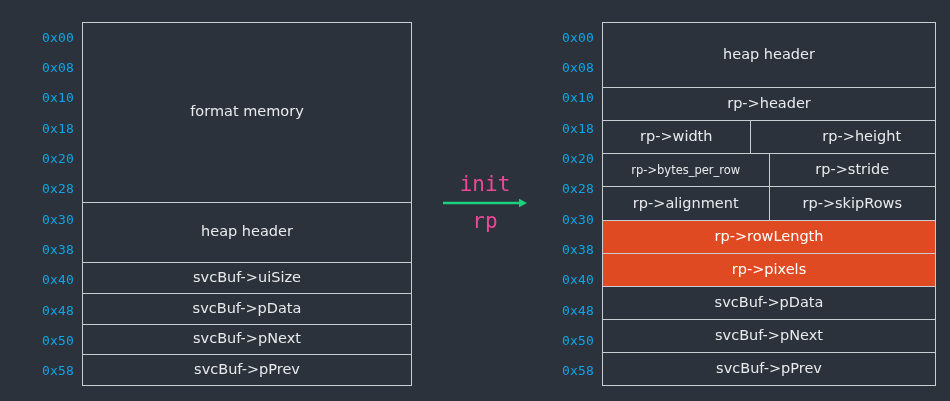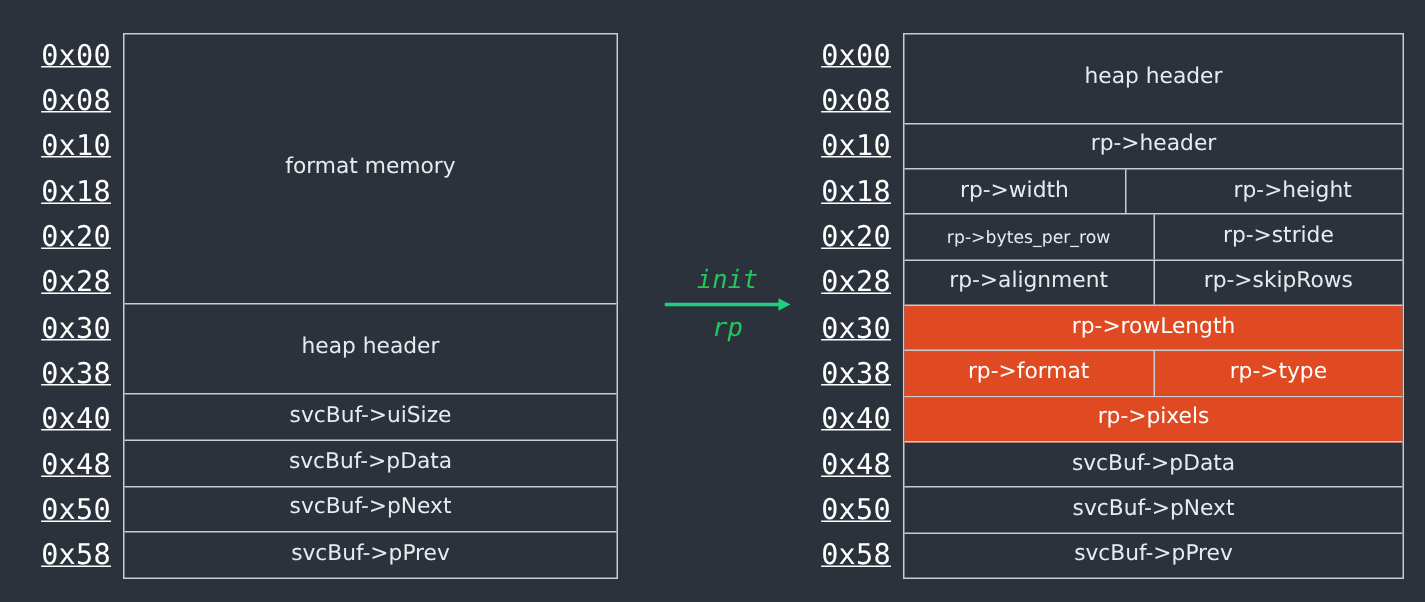--- a/index.html
+++ b/index.html
@@ -36,25 +36,24 @@
     display: flex;
     flex-direction: column;
     padding-right: 8px;
     box-sizing: border-box;
   }
   .addr-cell {
     flex: 1 1 0;
     display: flex;
     align-items: center;
     justify-content: flex-end;
-    font-size: 19px;
+    font-size: 13px;
     letter-spacing: 0.2px;
-    color: #ffffff;
+    color: #0ea5e9;
     line-height: 1;
-    text-decoration: underline;
   }
 
   .table {
     flex: 1 1 auto;
     border: 1.5px solid #c9ccd1;
     display: flex;
     flex-direction: column;
     box-sizing: border-box;
     background: #2b323b;
   }
@@ -93,25 +92,24 @@
     left: 430px;
     top: 170px;
     width: 110px;
     height: 66px;
     display: flex;
     flex-direction: column;
     align-items: center;
     justify-content: center;
   }
   .arrow-label {
-    color: #22c55e;
-    font-size: 17px;
+    color: #ec4899;
+    font-size: 21px;
     line-height: 1.08;
     white-space: nowrap;
-    font-style: italic;
   }
   .arrow-line {
     width: 84px;
     height: 12px;
     margin: 1px 0;
     display: block;
   }
 </style>
 </head>
 <body>
@@ -195,24 +193,20 @@
           <div class="cell sans">rp-&gt;stride</div>
         </div>
         <div class="row" style="flex: 1 1 0px;">
           <div class="cell sans">rp-&gt;alignment</div>
           <div class="cell sans">rp-&gt;skipRows</div>
         </div>
         <div class="row highlight" style="flex: 1 1 0px;">
           <div class="cell sans">rp-&gt;rowLength</div>
         </div>
         <div class="row highlight" style="flex: 1 1 0px;">
-          <div class="cell sans">rp-&gt;format</div>
-          <div class="cell sans">rp-&gt;type</div>
-        </div>
-        <div class="row highlight" style="flex: 1 1 0px;">
           <div class="cell sans">rp-&gt;pixels</div>
         </div>
         <div class="row" style="flex: 1 1 0px;">
           <div class="cell sans">svcBuf-&gt;pData</div>
         </div>
         <div class="row" style="flex: 1 1 0px;">
           <div class="cell sans">svcBuf-&gt;pNext</div>
         </div>
         <div class="row" style="flex: 1 1 0px;">
           <div class="cell sans">svcBuf-&gt;pPrev</div>

